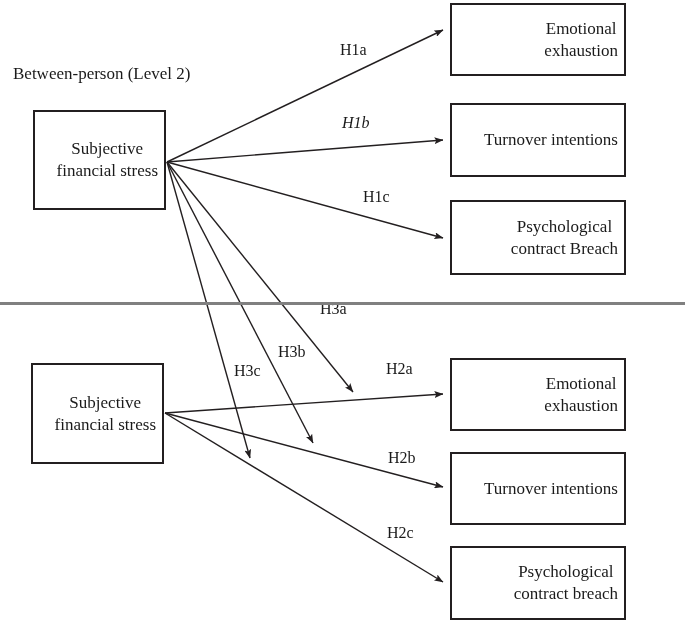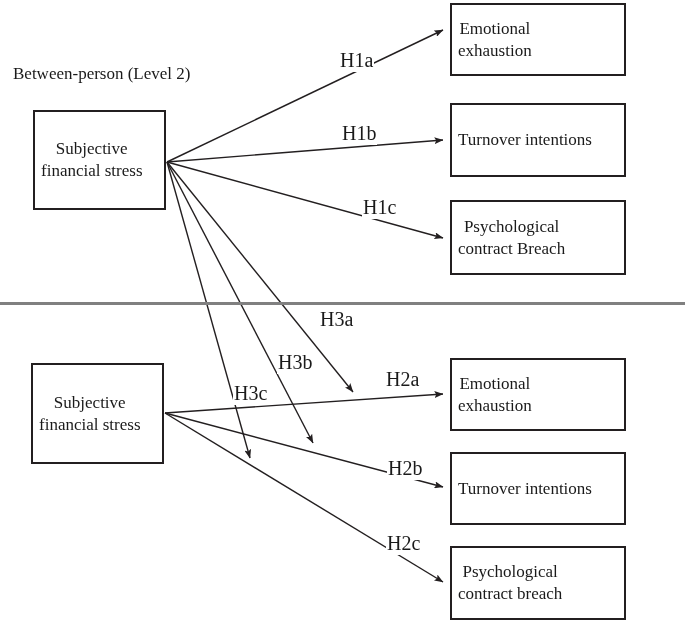--- a/index.html
+++ b/index.html
@@ -24,21 +24,21 @@
     width: 685px;
     height: 624px;
   }
   .node-box {
     position: absolute;
     box-sizing: border-box;
     border: 2px solid #231f20;
     background: #ffffff;
     display: flex;
     align-items: center;
-    justify-content: flex-start;
+    justify-content: flex-end;
     text-align: center;
     font-size: 17px;
     line-height: 1.28;
     color: #1a1a1a;
     z-index: 3;
   }
   .node-label {
     display: block;
     padding: 0 6px;
     white-space: pre-line;
@@ -46,27 +46,26 @@
   .level-caption {
     position: absolute;
     font-size: 17px;
     color: #1a1a1a;
     white-space: nowrap;
     z-index: 4;
     text-align: center;
   }
   .path-label {
     position: absolute;
-    font-size: 20px;
+    font-size: 16px;
     color: #1a1a1a;
     white-space: nowrap;
     background: #ffffff;
     padding: 0 1px;
     z-index: 5;
-    margin-top: 8px;
   }
   .divider-line {
     position: absolute;
     left: 0;
     width: 685px;
     height: 3px;
     background: #808080;
     z-index: 6;
   }
 </style>
@@ -131,24 +130,24 @@
   <div class="node-box" style="left:450px; top:452px; width:176px; height:73px;">
     <span class="node-label">Turnover intentions</span>
   </div>
 
   <div class="node-box" style="left:450px; top:546px; width:176px; height:74px;">
     <span class="node-label">Psychological
 contract breach</span>
   </div>
 
   <div class="path-label" style="left:339px; top:41px;">H1a</div>
-  <div class="path-label" style="left:341px; top:114px;">H1b</div>
+  <div class="path-label" style="left:341px; top:114px;font-style:italic;">H1b</div>
   <div class="path-label" style="left:362px; top:188px;">H1c</div>
 
   <div class="path-label" style="left:385px; top:360px;">H2a</div>
   <div class="path-label" style="left:387px; top:449px;">H2b</div>
   <div class="path-label" style="left:386px; top:524px;">H2c</div>
 
   <div class="path-label" style="left:319px; top:300px;">H3a</div>
   <div class="path-label" style="left:277px; top:343px;">H3b</div>
-  <div class="path-label" style="left:233px; top:374px;">H3c</div>
+  <div class="path-label" style="left:233px; top:362px;">H3c</div>
 
 </div>
 
 </body></html>

